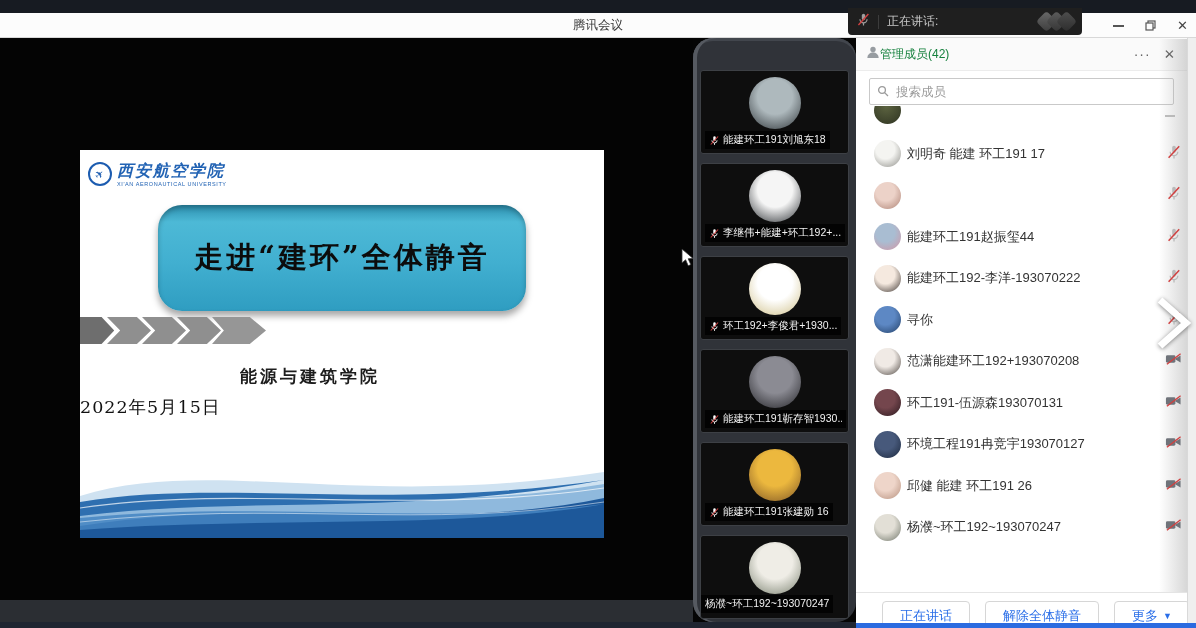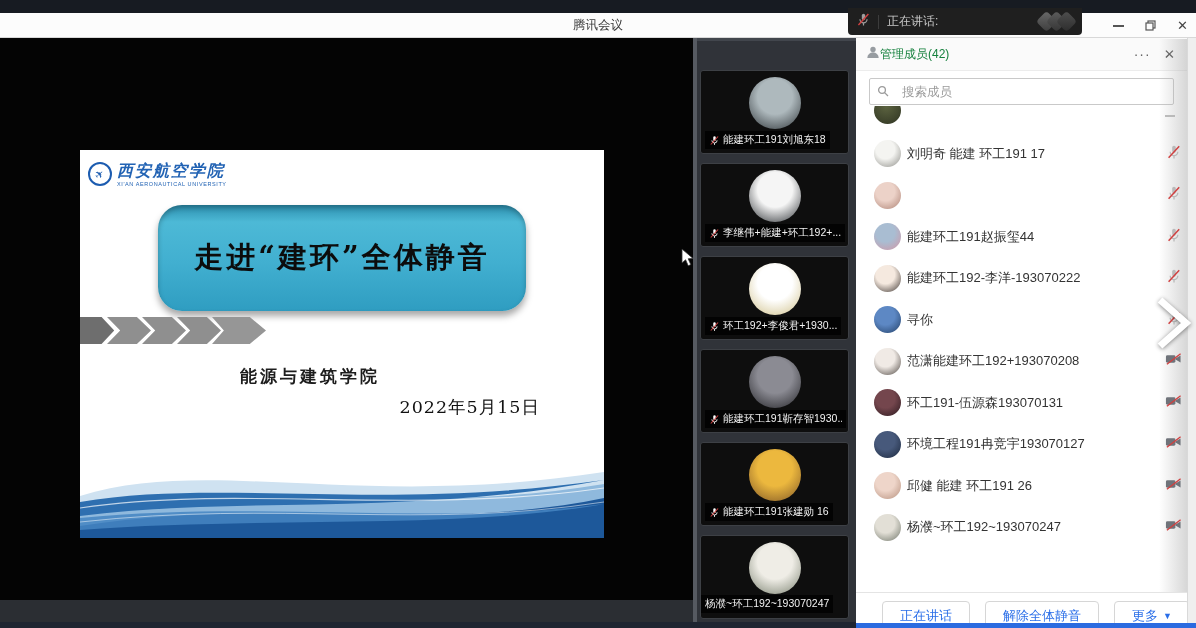--- a/index.html
+++ b/index.html
@@ -48,48 +48,48 @@
   .banner-title{font-family:"DejaVu Serif",serif;font-weight:bold;font-size:29px;color:#0c0c0c;letter-spacing:3px;white-space:nowrap;}
 
   .chevrons{position:absolute;left:0px;top:167px;display:flex;}
   .chv{width:44px;height:27px;background:#8f8f8f;margin-right:-9px;
        clip-path:polygon(0 0,68% 0,100% 50%,68% 100%,0 100%,30% 50%);}
   .chv.first{background:#6e6e6e;clip-path:polygon(0 0,60% 0,95% 50%,60% 100%,0 100%,0 50%);width:36px;}
   .chv.last{width:54px;background:#969696;clip-path:polygon(0 0,70% 0,100% 50%,70% 100%,0 100%,22% 50%);}
 
   .slide-org{position:absolute;left:0;top:215px;width:460px;text-align:center;
              font-family:"DejaVu Serif",serif;font-weight:bold;font-size:17px;color:#1d1d1d;letter-spacing:3px;}
-  .slide-date{position:absolute;left:0;top:245px;width:460px;text-align:right;
+  .slide-date{position:absolute;left:0;top:245px;width:460px;text-align:left;
               font-family:"DejaVu Serif",serif;font-size:17.5px;color:#111;letter-spacing:1px;}
   .waves{position:absolute;left:0;bottom:0;width:524px;height:100px;}
 
   
   .cursor{position:absolute;left:681px;top:248px;z-index:80;}
 
   
   .video-col{position:absolute;left:693px;top:38px;width:163px;height:584px;background:#303339;
-             box-shadow:inset 4px 0 0 #565a61, inset 0 3px 0 #42464d;}
+             box-shadow:inset 4px 0 0 #565a61, inset 0 3px 0 #42464d;border-radius:20px;}
   .tile{position:absolute;left:7px;width:149px;height:84px;background:#0e0e0e;border:1px solid #3d4045;border-radius:3px;}
   .tile-avatar{position:absolute;left:50%;top:6px;transform:translateX(-50%);width:52px;height:52px;border-radius:50%;}
   .tile-label{position:absolute;left:4px;bottom:4px;max-width:141px;background:rgba(0,0,0,.78);
               display:flex;align-items:center;gap:3px;padding:2px 4px;}
   .tile-label.noleft{left:0;bottom:5px;}
   .tile-name{font-size:10.5px;color:#f2f2f2;white-space:nowrap;overflow:hidden;}
 
   
   .panel{position:absolute;left:856px;top:38px;width:331px;height:590px;background:#ffffff;}
   .panel-header{position:absolute;left:0;top:0;width:100%;height:33px;display:flex;align-items:center;
                 padding:0 12px 0 10px;border-bottom:1px solid #ececec;background:#fafafa;}
   .panel-title{font-size:12px;color:#15803d;}
   .panel-header .spacer{flex:1;}
   .dots-icon{font-size:14px;color:#666;letter-spacing:1px;margin-right:13px;cursor:default;}
   .panel-close{font-size:13.5px;color:#555;cursor:default;}
   .search-wrap{position:absolute;left:13px;top:40px;width:305px;height:27px;border:1px solid #c9c9c9;border-radius:2px;
                display:flex;align-items:center;padding:0 7px;background:#fff;}
-  .search-input{border:none;outline:none;flex:1;font-size:12.5px;color:#a16207;margin-left:11px;background:transparent;}
+  .search-input{border:none;outline:none;flex:1;font-size:12.5px;color:#a16207;margin-left:5px;background:transparent;}
   .search-input::placeholder{color:#9b9b9b;}
 
   .member-list{position:absolute;left:0;top:95px;width:100%;height:457px;overflow:hidden;}
   .member-row{position:relative;height:41.5px;display:flex;align-items:center;padding-left:18px;}
   .m-avatar{width:27px;height:27px;border-radius:50%;flex:0 0 27px;}
   .m-name{font-size:13px;color:#333;margin-left:6px;white-space:nowrap;overflow:hidden;max-width:230px;}
   .m-status{position:absolute;right:5px;top:50%;transform:translateY(-50%);z-index:5;}
 
   .partial-row{position:absolute;left:18px;top:68px;width:27px;height:20px;overflow:hidden;}
   .partial-row .half-avatar{width:27px;height:27px;border-radius:50%;transform:translateY(-9px);}

